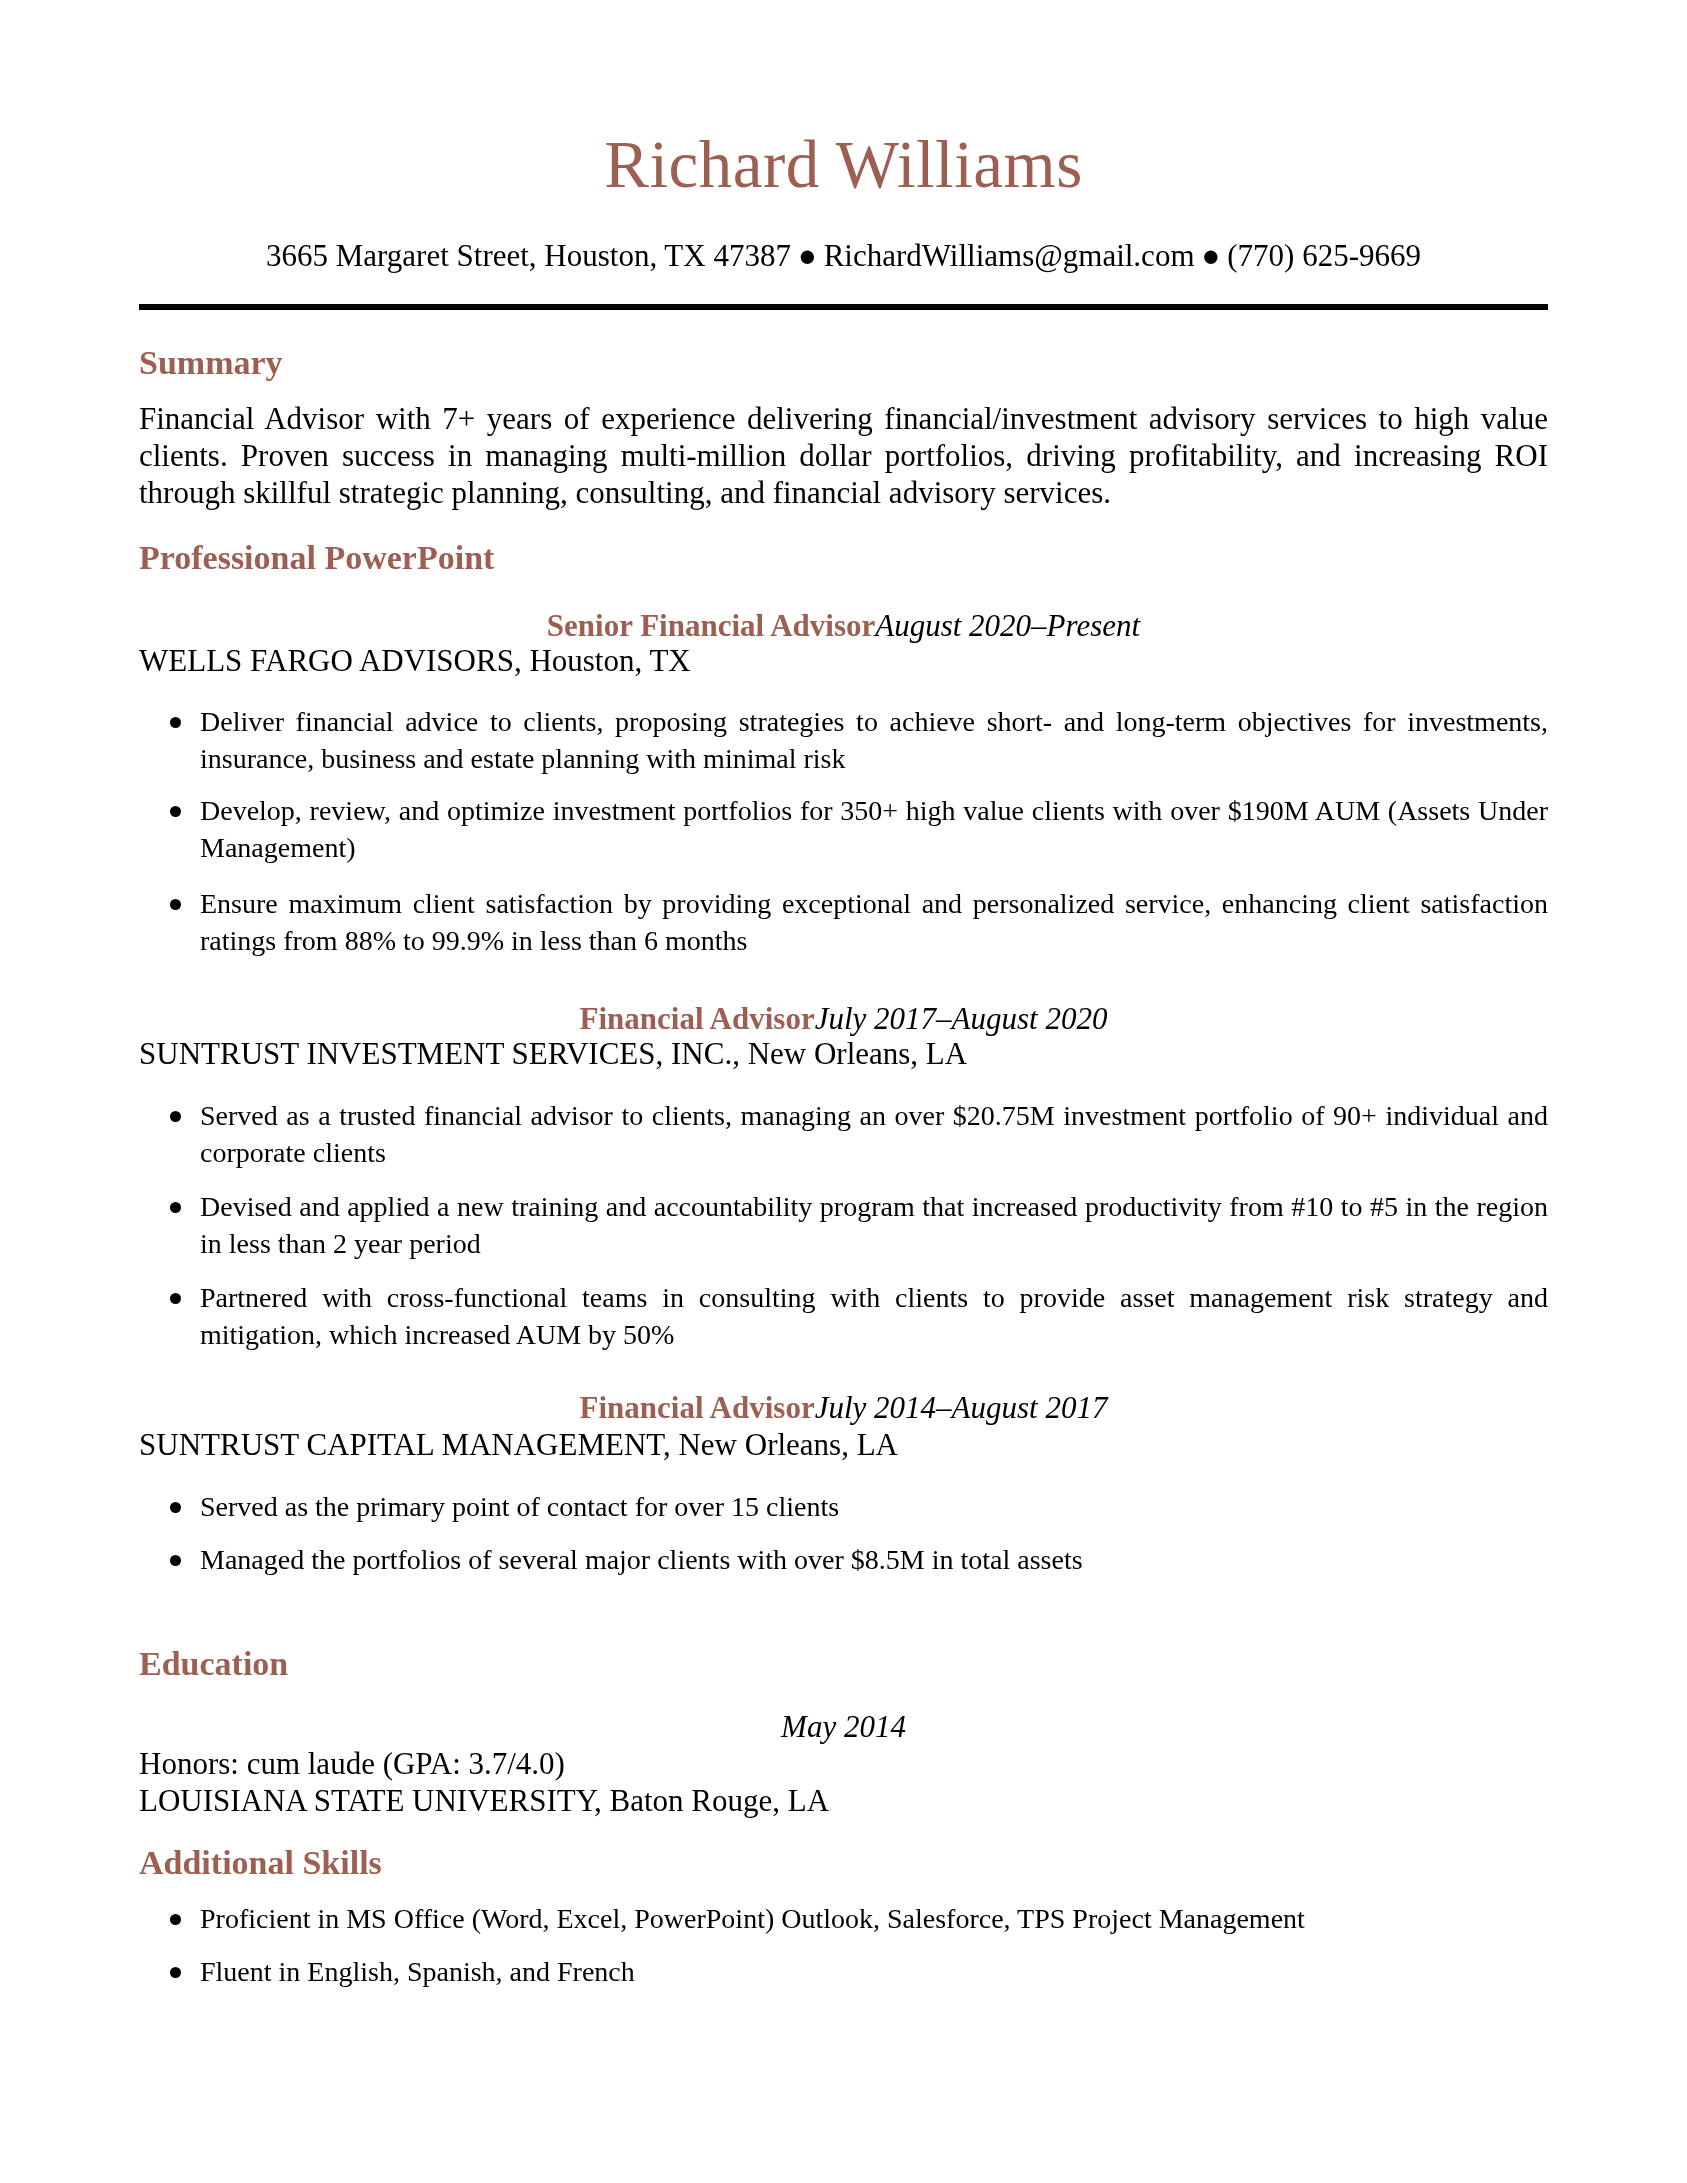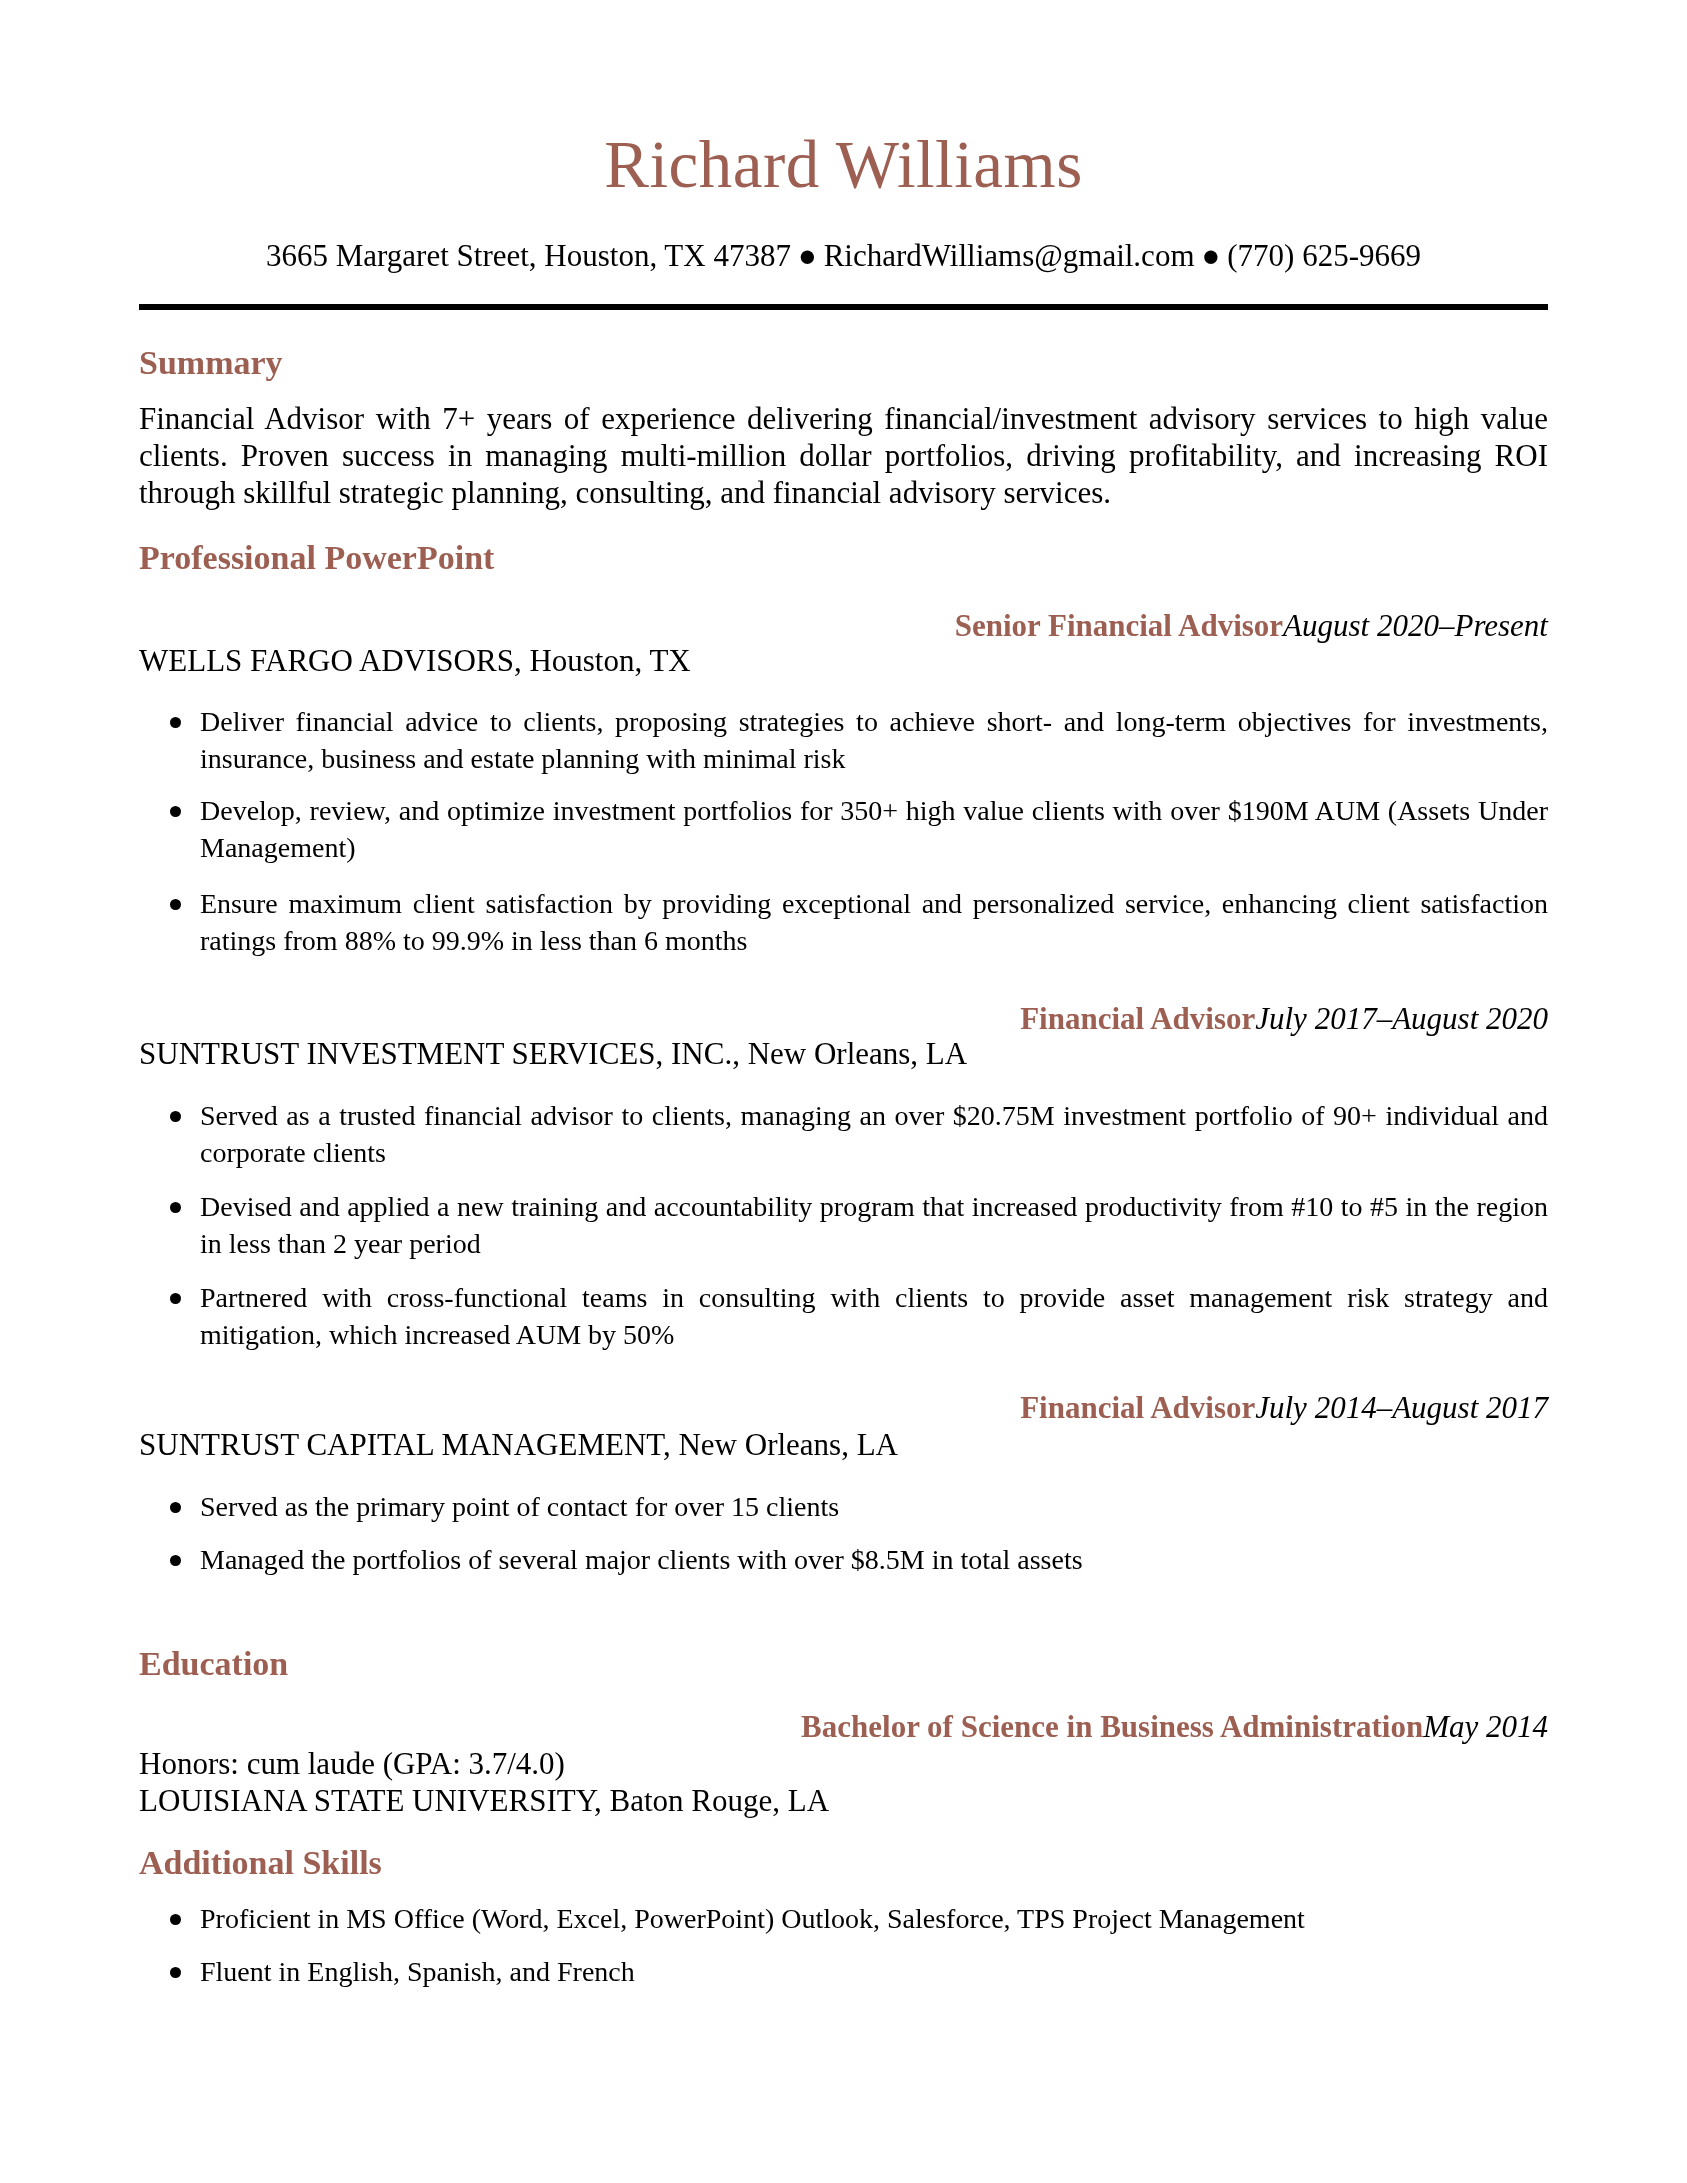--- a/index.html
+++ b/index.html
@@ -6,21 +6,21 @@
   body { width:1687px; height:2183px; position:relative; overflow:hidden;
          font-family:"Liberation Serif", "DejaVu Serif", serif; color:#000; }
   .abs { position:absolute; }
   .name { left:0; width:1687px; text-align:center; font-size:67px; line-height:67px;
           font-weight:normal; color:#9c5f52; top:131px; letter-spacing:0.5px; }
   .contact { left:0; width:1687px; text-align:center; font-size:31px; line-height:31px; top:214px;margin-top:26px; }
   .contact .sep { margin:0 7px; }
   .rule { left:139px; width:1409px; top:304px; height:5.5px; background:#000; }
   .section-h { left:139px; font-size:34px; line-height:34px; font-weight:bold; color:#9c5f52; }
   .para { left:139px; width:1409px; font-size:31px; line-height:37px; text-align:justify; }
-  .row { left:139px; width:1409px; font-size:31px; line-height:31px; display:flex; justify-content:flex-end; }
+  .row { left:139px; width:1409px; font-size:31px; line-height:31px; display:flex; justify-content:center; }
   .job-title { font-weight:bold; color:#9c5f52; }
   .date { font-style:italic; }
   .line { left:139px; width:1409px; font-size:31px; line-height:31px; }
   .bullet { left:139px; width:1409px; font-size:28px; line-height:37px; }
   .bullet .dot { position:absolute; left:31px; top:14px; width:11px; height:11px; border-radius:50%; background:#000; }
   .bullet .txt { margin-left:61px; display:block; text-align:justify; }
 </style>
 </head>
 <body>
 
@@ -80,21 +80,20 @@
     <span class="dot"></span>
     <span class="txt">Served as the primary point of contact for over 15 clients</span>
   </div>
 <div class="abs bullet" style="top:1541px">
     <span class="dot"></span>
     <span class="txt">Managed the portfolios of several major clients with over $8.5M in total assets</span>
   </div>
 
 <div class="abs section-h" style="top:1647px">Education</div>
 <div class="abs row" style="top:1711px">
-  <span class="job-title">Bachelor of Science in Business Administration</span>
   <span class="date">May 2014</span>
 </div>
 <div class="abs line" style="top:1748px">Honors: cum laude (GPA: 3.7/4.0)</div>
 <div class="abs line" style="top:1785px">LOUISIANA STATE UNIVERSITY, Baton Rouge, LA</div>
 
 <div class="abs section-h" style="top:1846px">Additional Skills</div>
 <div class="abs bullet" style="top:1900px">
     <span class="dot"></span>
     <span class="txt" style="text-align:left">Proficient in MS Office (Word, Excel, PowerPoint) Outlook, Salesforce, TPS Project Management</span>
   </div>

